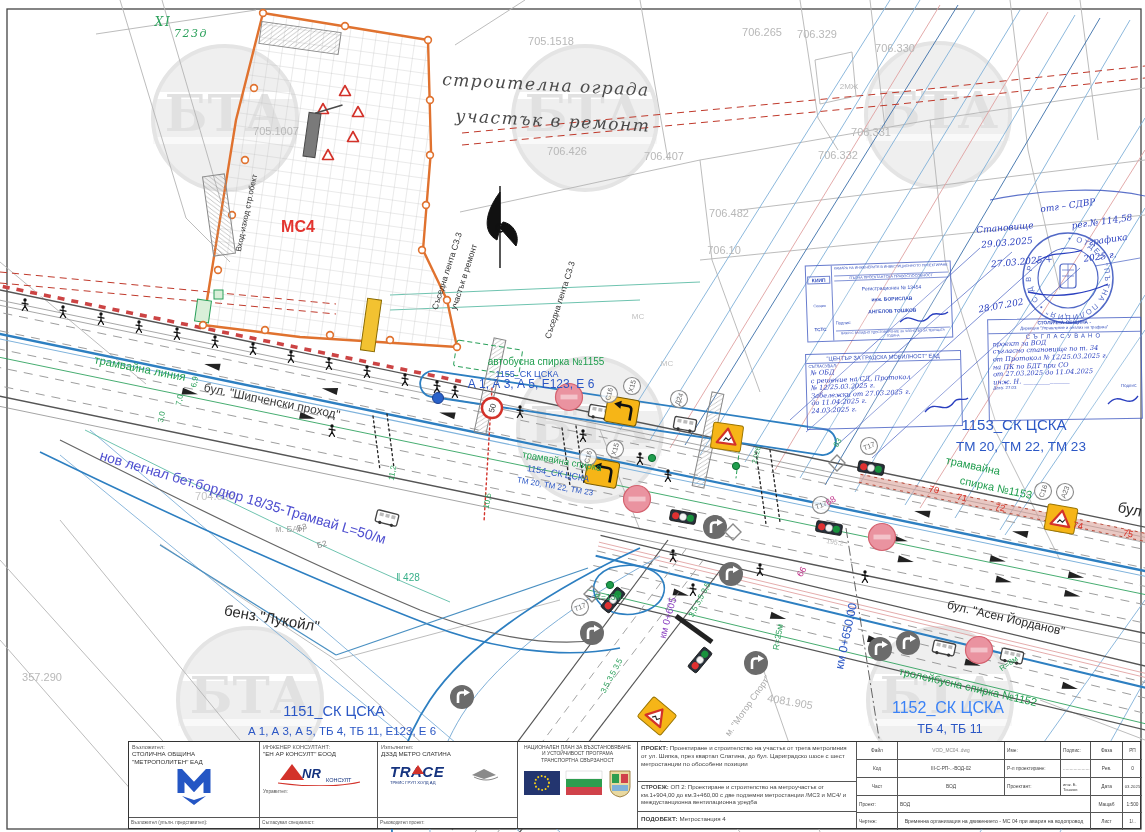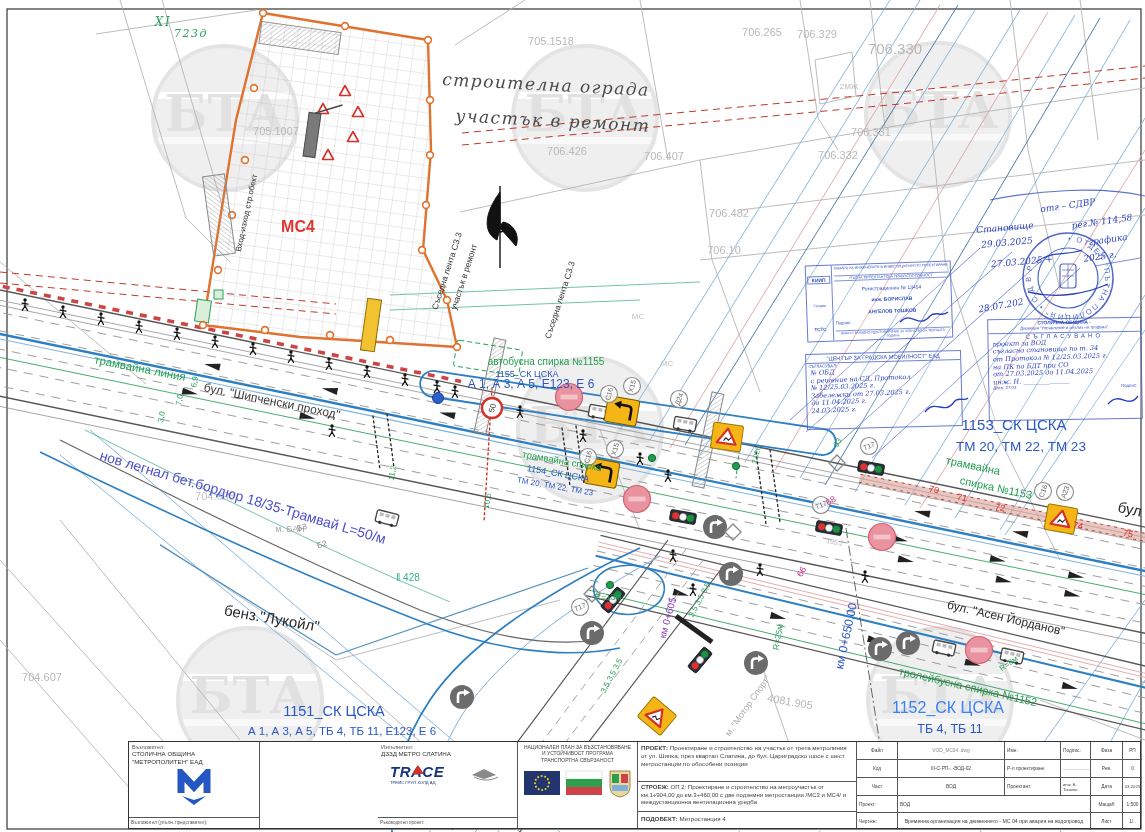--- a/index.html
+++ b/index.html
@@ -419,28 +419,28 @@
       <span class="map-label" style="left: 464px; top: 277px; font-size: 8.5px; color: rgb(51, 51, 51); --r: -72deg;">участък в ремонт</span>
       <span class="map-label" style="left: 560px; top: 300px; font-size: 8.5px; color: rgb(51, 51, 51); --r: -72deg;">Съседна лента СЗ.3</span>
       <span class="map-label" style="left: 268px; top: 131px; font-size: 11px; color: rgb(184, 184, 184); margin-left: 8px; --r: 0deg;">705.1007</span>
       <span class="map-label cl-script" style="left: 163px; top: 22px; font-size: 12px; color: rgb(42, 160, 90); --r: 0deg;">XI</span>
       <span class="map-label cl-script" style="left: 191px; top: 33px; font-size: 11px; color: rgb(42, 160, 90); --r: 0deg;">723д</span>
       <span class="map-label" style="left: 551px; top: 41px; font-size: 11px; color: rgb(184, 184, 184); --r: 0deg;">705.1518</span>
       <span class="map-label" style="left: 567px; top: 151px; font-size: 11px; color: rgb(184, 184, 184); --r: 0deg;">706.426</span>
       <span class="map-label" style="left: 664px; top: 156px; font-size: 11px; color: rgb(184, 184, 184); --r: 0deg;">706.407</span>
       <span class="map-label" style="left: 762px; top: 32px; font-size: 11px; color: rgb(184, 184, 184); --r: 0deg;">706.265</span>
       <span class="map-label" style="left: 817px; top: 34px; font-size: 11px; color: rgb(184, 184, 184); --r: 0deg;">706.329</span>
-      <span class="map-label" style="left: 895px; top: 48px; font-size: 15px; color: rgb(184, 184, 184); --r: 0deg;">706.330</span>
+      <span class="map-label" style="left: 895px; top: 48px; font-size: 11px; color: rgb(184, 184, 184); --r: 0deg;">706.330</span>
       <span class="map-label" style="left: 871px; top: 132px; font-size: 11px; color: rgb(184, 184, 184); --r: 0deg;">706.331</span>
       <span class="map-label" style="left: 838px; top: 155px; font-size: 11px; color: rgb(184, 184, 184); --r: 0deg;">706.332</span>
       <span class="map-label" style="left: 729px; top: 213px; font-size: 11px; color: rgb(184, 184, 184); --r: 0deg;">706.482</span>
       <span class="map-label" style="left: 724px; top: 250px; font-size: 11px; color: rgb(184, 184, 184); --r: 0deg;">706.10</span>
       <span class="map-label" style="left: 849px; top: 87px; font-size: 8px; color: rgb(184, 184, 184); --r: 0deg;">2МЖ</span>
       <span class="map-label" style="left: 215px; top: 480px; font-size: 11px; color: rgb(196, 196, 196); margin-top: 16px; --r: 0deg;">704.608</span>
-      <span class="map-label" style="left: 42px; top: 677px; font-size: 11px; color: rgb(184, 184, 184); --r: 0deg;">704.607</span>
+      <span class="map-label" style="left: 42px; top: 677px; font-size: 11px; color: rgb(184, 184, 184); --r: 0deg;">357.290</span>
       <span class="map-label" style="left: 790px; top: 702px; font-size: 11px; color: rgb(184, 184, 184); --r: 10deg;">4081.905</span>
       <span class="map-label" style="left: 748px; top: 706px; font-size: 9px; color: rgb(168, 168, 168); --r: -55deg;">м. "Мотор Спорт"</span>
       <span class="map-label" style="left: 290px; top: 529px; font-size: 9px; color: rgb(168, 168, 168); --r: 0deg;">м. БАН</span>
       <span class="map-label" style="left: 408px; top: 578px; font-size: 10px; color: rgb(57, 176, 138); --r: 0deg;">‖ 428</span>
       <span class="map-label" style="left: 638px; top: 317px; font-size: 8px; color: rgb(192, 192, 192); --r: 0deg;">МС</span>
       <span class="map-label" style="left: 667px; top: 364px; font-size: 8px; color: rgb(192, 192, 192); --r: 0deg;">МС</span>
       <span class="map-label" style="left: 140px; top: 369px; font-size: 11.5px; color: rgb(31, 157, 77); --r: 11deg;">трамвайна линия</span>
       <span class="map-label" style="left: 272px; top: 401px; font-size: 12px; color: rgb(58, 58, 58); --r: 11.5deg;">бул. "Шипченски проход"</span>
       <span class="map-label" style="left: 243px; top: 497px; font-size: 14px; color: rgb(79, 79, 208); --r: 16.5deg;">нов легнал бет.бордюр 18/35-Трамвай L=50/м</span>
       <span class="map-label" style="left: 272px; top: 618px; font-size: 15px; color: rgb(42, 42, 42); --r: 10deg;">бенз."Лукойл"</span>
@@ -580,20 +580,32 @@
       <div class="lbl5">Възложител:</div>
       <div class="nm">СТОЛИЧНА ОБЩИНА</div>
       <div class="nm">"МЕТРОПОЛИТЕН" ЕАД</div>
       <svg width="34" height="36" style="display:block;margin:3px auto 0">
         <path d="M4,24 L4,4 L17,18 L30,4 L30,24" fill="none" stroke="#2456c4" stroke-width="7"></path>
         <path d="M5,27 L17,36 L29,27 L17,31 Z" fill="#2456c4"></path>
       </svg>
       <div class="foot">Възложител (упълн. представител):</div>
     </div>
 
+    <div class="cell" style="left:131px;width:118px">
+      <div class="lbl5">ИНЖЕНЕР КОНСУЛТАНТ:</div>
+      <div class="nm">"ЕН АР КОНСУЛТ" ЕООД</div>
+      <svg width="86" height="26" style="display:block;margin:2px auto 0">
+        <path d="M4,20 L16,4 L28,20 Z" fill="#d3322a"></path>
+        <text x="26" y="18" font-size="13" font-weight="bold" font-style="italic" fill="#15337f" font-family="Liberation Sans,sans-serif">NR</text>
+        <text x="50" y="22" font-size="5.5" fill="#15337f" font-family="Liberation Sans,sans-serif">КОНСУЛТ</text>
+        <path d="M2,23 C30,27 64,27 84,22" stroke="#d3322a" stroke-width="1.2" fill="none"></path>
+      </svg>
+      <div style="font-size:4.8px;color:#555;margin-top:3px">Управител:</div>
+      <div class="foot">Съгласувал специалист:</div>
+    </div>
 
     <div class="cell" style="left:249px;width:140px">
       <div class="lbl5">Изпълнител:</div>
       <div class="nm">ДЗЗД МЕТРО СЛАТИНА</div>
       <svg width="120" height="26" style="display:block;margin:3px auto 0">
         <text x="2" y="16" font-size="15" font-weight="bold" font-style="italic" fill="#15337f" letter-spacing="0.5" font-family="Liberation Sans,sans-serif">TRACE</text>
         <path d="M30,4 L36,13 L24,13 Z" fill="#d3322a"></path>
         <text x="2" y="23" font-size="4.2" fill="#15337f" font-family="Liberation Sans,sans-serif">ТРЕЙС ГРУП ХОЛД АД</text>
         <g>
           <path d="M84,14 L96,8 L108,14 L96,18 Z" fill="#8a8a8a"></path>

